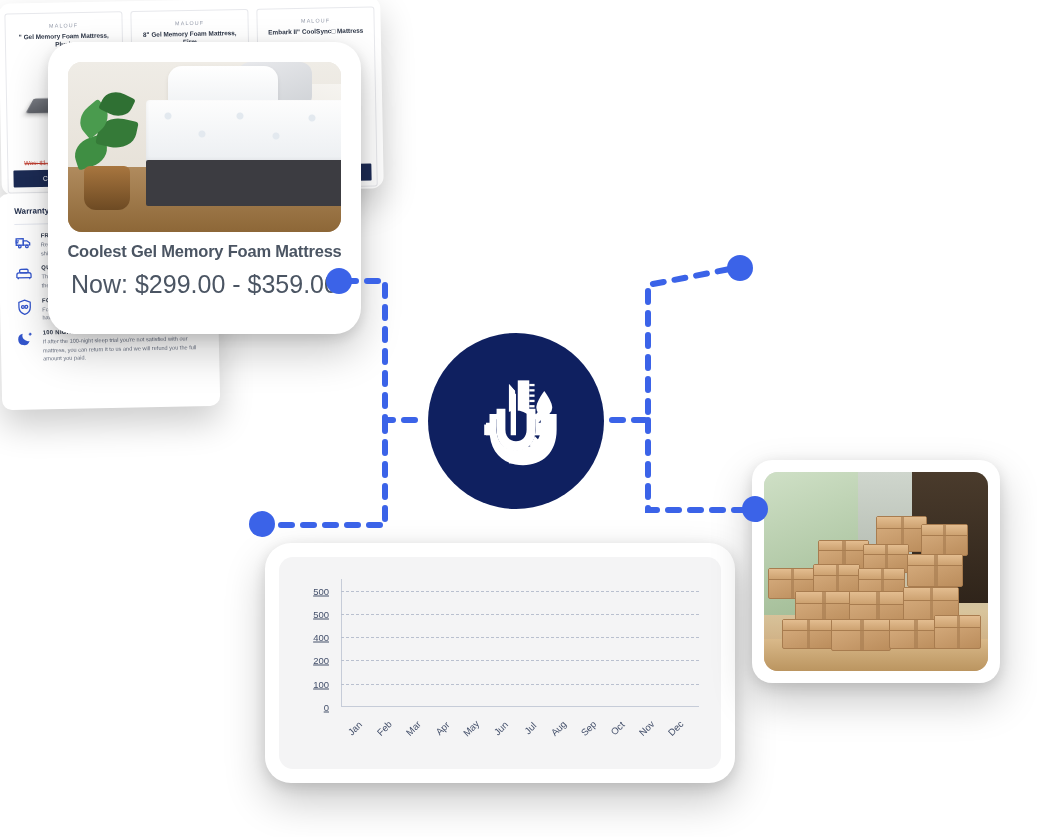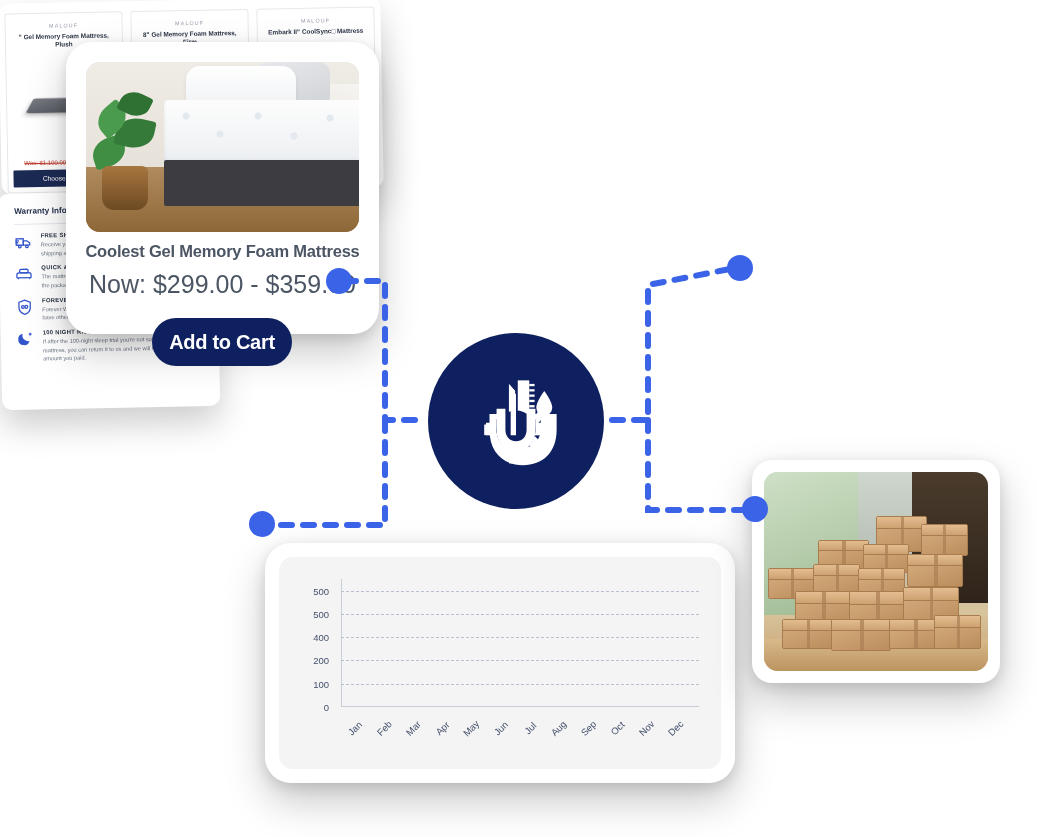--- a/index.html
+++ b/index.html
@@ -9,21 +9,21 @@
     font-family:"Liberation Sans", sans-serif;
     -webkit-font-smoothing:antialiased;
   }
   .stage{position:absolute;inset:0;}
 
   
   .card{position:absolute;background:#fff;border-radius:26px;
         box-shadow:0 18px 40px rgba(0,0,0,.22), 0 4px 14px rgba(0,0,0,.12);}
 
   
-  #hero{left:48px;top:42px;width:313px;height:292px;z-index:7;margin-left:18px;}
+  #hero{left:48px;top:42px;width:313px;height:292px;z-index:7;}
   #hero .photo{position:absolute;left:20px;top:20px;width:273px;height:170px;
       border-radius:14px;overflow:hidden;background:#e9e4dc;}
   .ph-wall{position:absolute;inset:0;background:linear-gradient(180deg,#efece6 0%,#e7e2d9 62%,#cbb089 62%,#a8845a 100%);}
   .ph-floor{position:absolute;left:0;bottom:0;width:100%;height:38%;
       background:linear-gradient(180deg,#b08b5e,#8d6737);}
   .ph-base{position:absolute;left:78px;bottom:26px;width:205px;height:46px;background:#3c3c41;border-radius:2px;}
   .ph-mattress{position:absolute;left:78px;bottom:70px;width:205px;height:62px;
       background:linear-gradient(180deg,#fdfdfd,#eceff2);border-radius:4px 4px 0 0;
       box-shadow:inset 0 -2px 4px rgba(0,0,0,.07);}
   .ph-mattress:after{content:"";position:absolute;inset:4px;
@@ -106,21 +106,21 @@
   #signin .sbtn{background:#1c2b54;color:#fff;border:0;font-size:5.8px;font-weight:bold;
       letter-spacing:.5px;padding:7px 14px;border-radius:2px;cursor:pointer;
       font-family:"Liberation Sans",sans-serif;}
   #signin .flink{font-size:5.8px;color:#5c6576;text-decoration:underline;cursor:pointer;}
 
   
   #chartcard{left:265px;top:543px;width:470px;height:240px;border-radius:26px;z-index:5;}
   #chartcard .inner{position:absolute;inset:14px;background:#f4f4f5;border-radius:14px;}
   .plot{position:absolute;left:62px;top:22px;right:22px;bottom:62px;}
   .yaxis{position:absolute;left:-46px;top:0;width:40px;height:100%;}
-  .ytick{position:absolute;right:6px;transform:translateY(-50%);font-size:9.5px;color:#44506b;}
+  .ytick{position:absolute;right:6px;transform:translateY(-50%);font-size:9.5px;color:#44506b;text-decoration:underline;}
   .gline{position:absolute;left:0;width:100%;height:0;border-top:1.4px dashed #b9c0cf;}
   .axisline{position:absolute;left:0;top:0;width:1.4px;height:100%;background:#c6ccd8;}
   .baseline{position:absolute;left:0;bottom:0;width:100%;height:1.4px;background:#c6ccd8;}
   .bars{position:absolute;inset:0;display:flex;align-items:flex-end;padding-left:8px;}
   .bcol{flex:1 1 0;display:flex;flex-direction:column;justify-content:flex-end;align-items:center;height:100%;}
   .bar{width:19px;display:flex;flex-direction:column;justify-content:flex-end;}
   .seg{width:100%;}
   .s0{background:linear-gradient(180deg,#0d5fd6,#4d8ce0);}
   .s1{background:linear-gradient(180deg,#17d6e8,#13ecf0);}
   .s2{background:linear-gradient(180deg,#3fbdf7,#0a7fe0);}
@@ -181,21 +181,20 @@
       <div class="ph-plant">
         <div class="leaf l1"></div>
           <div class="leaf l2"></div>
         <div class="leaf l3"></div>
           <div class="leaf l4"></div>
         <div class="ph-pot"></div>
       </div>
     </div>
     <div class="p-title">Coolest Gel Memory Foam Mattress</div>
     <div class="p-price">Now: $299.00 - $359.00</div>
-    <button class="atc">Add to Cart</button>
   </div>
 
   <div id="grid">
     <div class="gwrap">
       <div class="gcard">
         <div class="brand">MALOUF</div>
         <div class="gname">" Gel Memory Foam Mattress, Plush</div>
         <div class="gimgwrap">
             <div class="matt dark"></div>
           </div>

